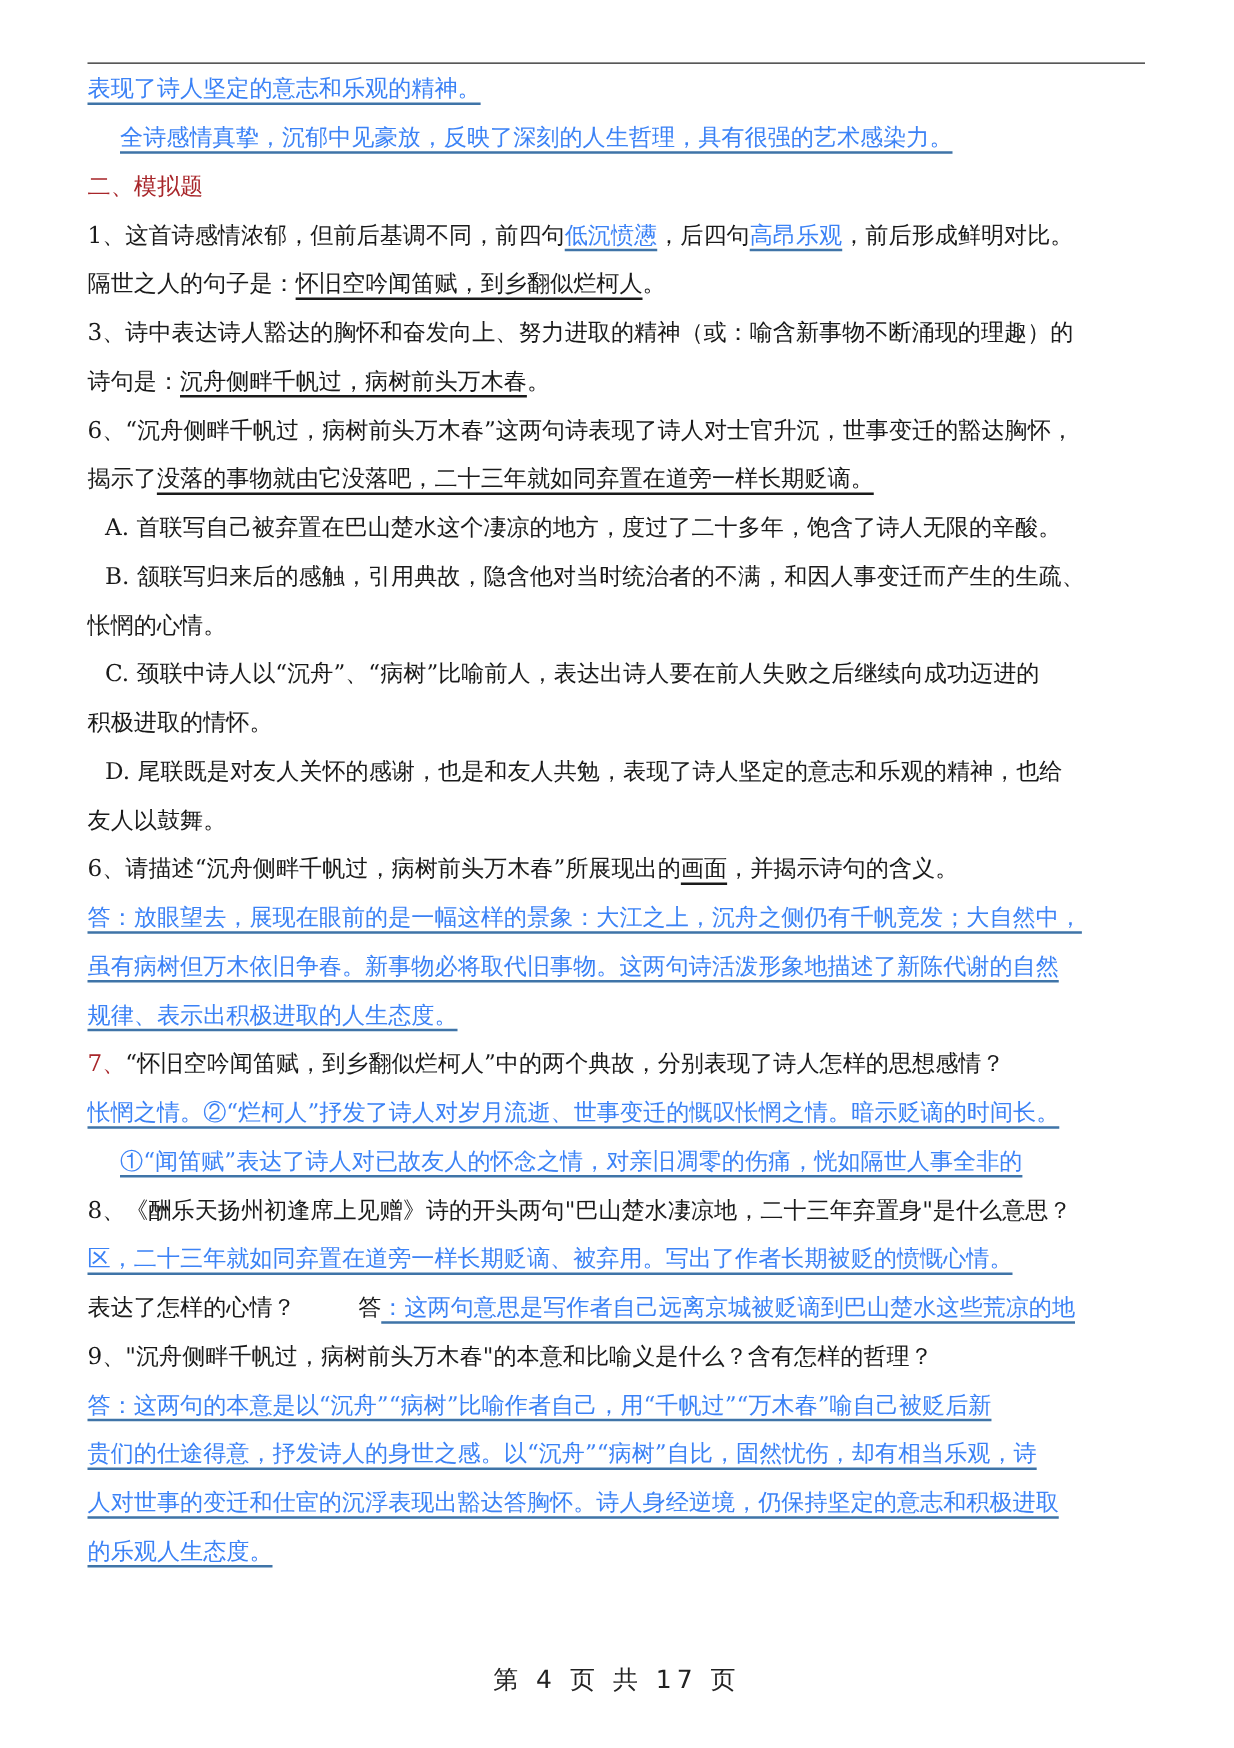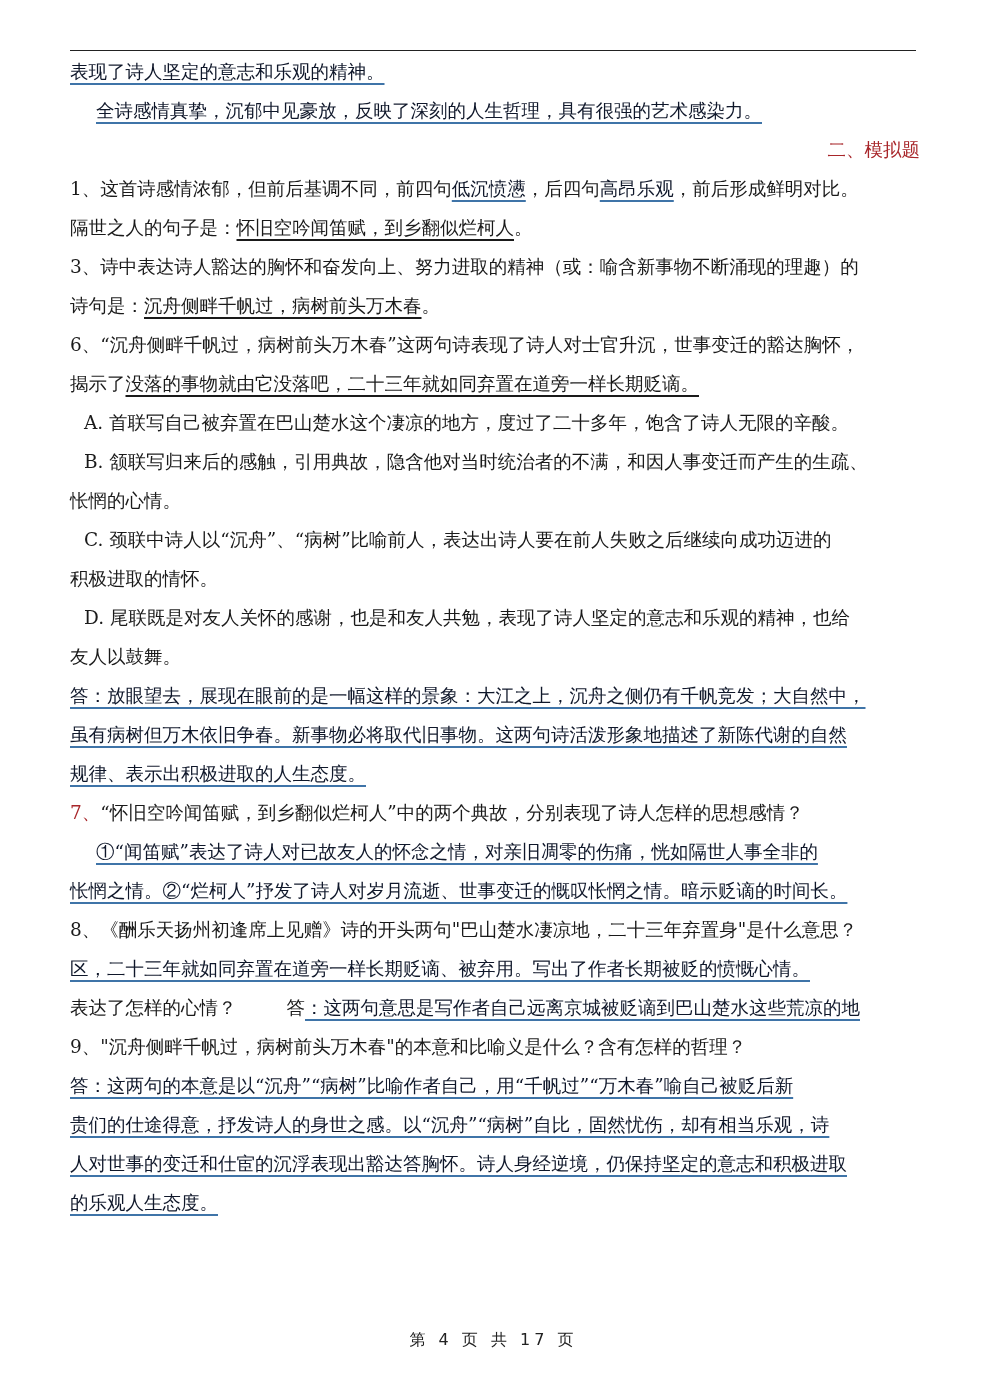--- a/index.html
+++ b/index.html
@@ -12,29 +12,29 @@
       position: absolute; left: 70px; top: 50px; width: 846px; height: 0;
       border-top: 1.5px solid #222;
     }
     .content {
       position: absolute; left: 70px; top: 52px; width: 850px;
       font-size: 18.5px; line-height: 39px;
     }
     .line { white-space: nowrap; height: 39px; }
     .indent1 { padding-left: 26px; }
     .indent2 { padding-left: 14px; }
-    .blue { color: #0f172a; }
-    .red { color: #a8262a; text-align: right; }
+    .blue { color: #3b82f6; }
+    .red { color: #a8262a; }
     .u { text-decoration: underline; text-underline-offset: 5px; text-decoration-thickness: 1.5px; }
     .ublue { text-decoration: underline; text-decoration-color: #3f74a8; text-underline-offset: 5px; text-decoration-thickness: 1.5px; }
     .heading { font-weight: normal; }
     .footer {
       position: absolute; left: 0; top: 1330px; width: 987px; text-align: center;
       font-family: "DejaVu Sans", "Liberation Sans", sans-serif;
-      font-size: 16px; color: #222; letter-spacing: 4px;
+      font-size: 20px; color: #222; letter-spacing: 4px;
     }
   </style>
 </head>
 <body>
 
 <div class="top-rule"></div>
 
 <div class="content">
 
   <div class="line blue ublue">表现了诗人坚定的意志和乐观的精神。</div>
@@ -61,29 +61,32 @@
   </div>
 
   <div class="line indent2">A. 首联写自己被弃置在巴山楚水这个凄凉的地方，度过了二十多年，饱含了诗人无限的辛酸。</div>
   <div class="line indent2">B. 颔联写归来后的感触，引用典故，隐含他对当时统治者的不满，和因人事变迁而产生的生疏、</div>
   <div class="line">怅惘的心情。</div>
   <div class="line indent2">C. 颈联中诗人以“沉舟”、“病树”比喻前人，表达出诗人要在前人失败之后继续向成功迈进的</div>
   <div class="line">积极进取的情怀。</div>
   <div class="line indent2">D. 尾联既是对友人关怀的感谢，也是和友人共勉，表现了诗人坚定的意志和乐观的精神，也给</div>
   <div class="line">友人以鼓舞。</div>
 
+  <div class="line">
+    <span>6、请描述“沉舟侧畔千帆过，病树前头万木春”所展现出的</span><span class="u">画面</span><span>，并揭示诗句的含义。</span>
+  </div>
   <div class="line blue ublue">答：放眼望去，展现在眼前的是一幅这样的景象：大江之上，沉舟之侧仍有千帆竞发；大自然中，</div>
   <div class="line blue ublue">虽有病树但万木依旧争春。新事物必将取代旧事物。这两句诗活泼形象地描述了新陈代谢的自然</div>
   <div class="line blue ublue">规律、表示出积极进取的人生态度。</div>
 
   <div class="line">
     <span class="red">7、</span><span>“怀旧空吟闻笛赋，到乡翻似烂柯人”中的两个典故，分别表现了诗人怎样的思想感情？</span>
   </div>
+  <div class="line blue ublue">怅惘之情。②“烂柯人”抒发了诗人对岁月流逝、世事变迁的慨叹怅惘之情。暗示贬谪的时间长。</div>
   <div class="line indent1"><span class="blue ublue">①“闻笛赋”表达了诗人对已故友人的怀念之情，对亲旧凋零的伤痛，恍如隔世人事全非的</span></div>
-  <div class="line blue ublue">怅惘之情。②“烂柯人”抒发了诗人对岁月流逝、世事变迁的慨叹怅惘之情。暗示贬谪的时间长。</div>
 
   <div class="line">8、《酬乐天扬州初逢席上见赠》诗的开头两句"巴山楚水凄凉地，二十三年弃置身"是什么意思？</div>
   <div class="line blue ublue">区，二十三年就如同弃置在道旁一样长期贬谪、被弃用。写出了作者长期被贬的愤慨心情。</div>
   <div class="line">
     <span>表达了怎样的心情？</span><span style="display:inline-block;width:50px;"></span><span>答</span><span class="blue ublue">：这两句意思是写作者自己远离京城被贬谪到巴山楚水这些荒凉的地</span>
   </div>
 
   <div class="line">9、"沉舟侧畔千帆过，病树前头万木春"的本意和比喻义是什么？含有怎样的哲理？</div>
   <div class="line blue ublue">答：这两句的本意是以“沉舟”“病树”比喻作者自己，用“千帆过”“万木春”喻自己被贬后新</div>
   <div class="line blue ublue">贵们的仕途得意，抒发诗人的身世之感。以“沉舟”“病树”自比，固然忧伤，却有相当乐观，诗</div>

